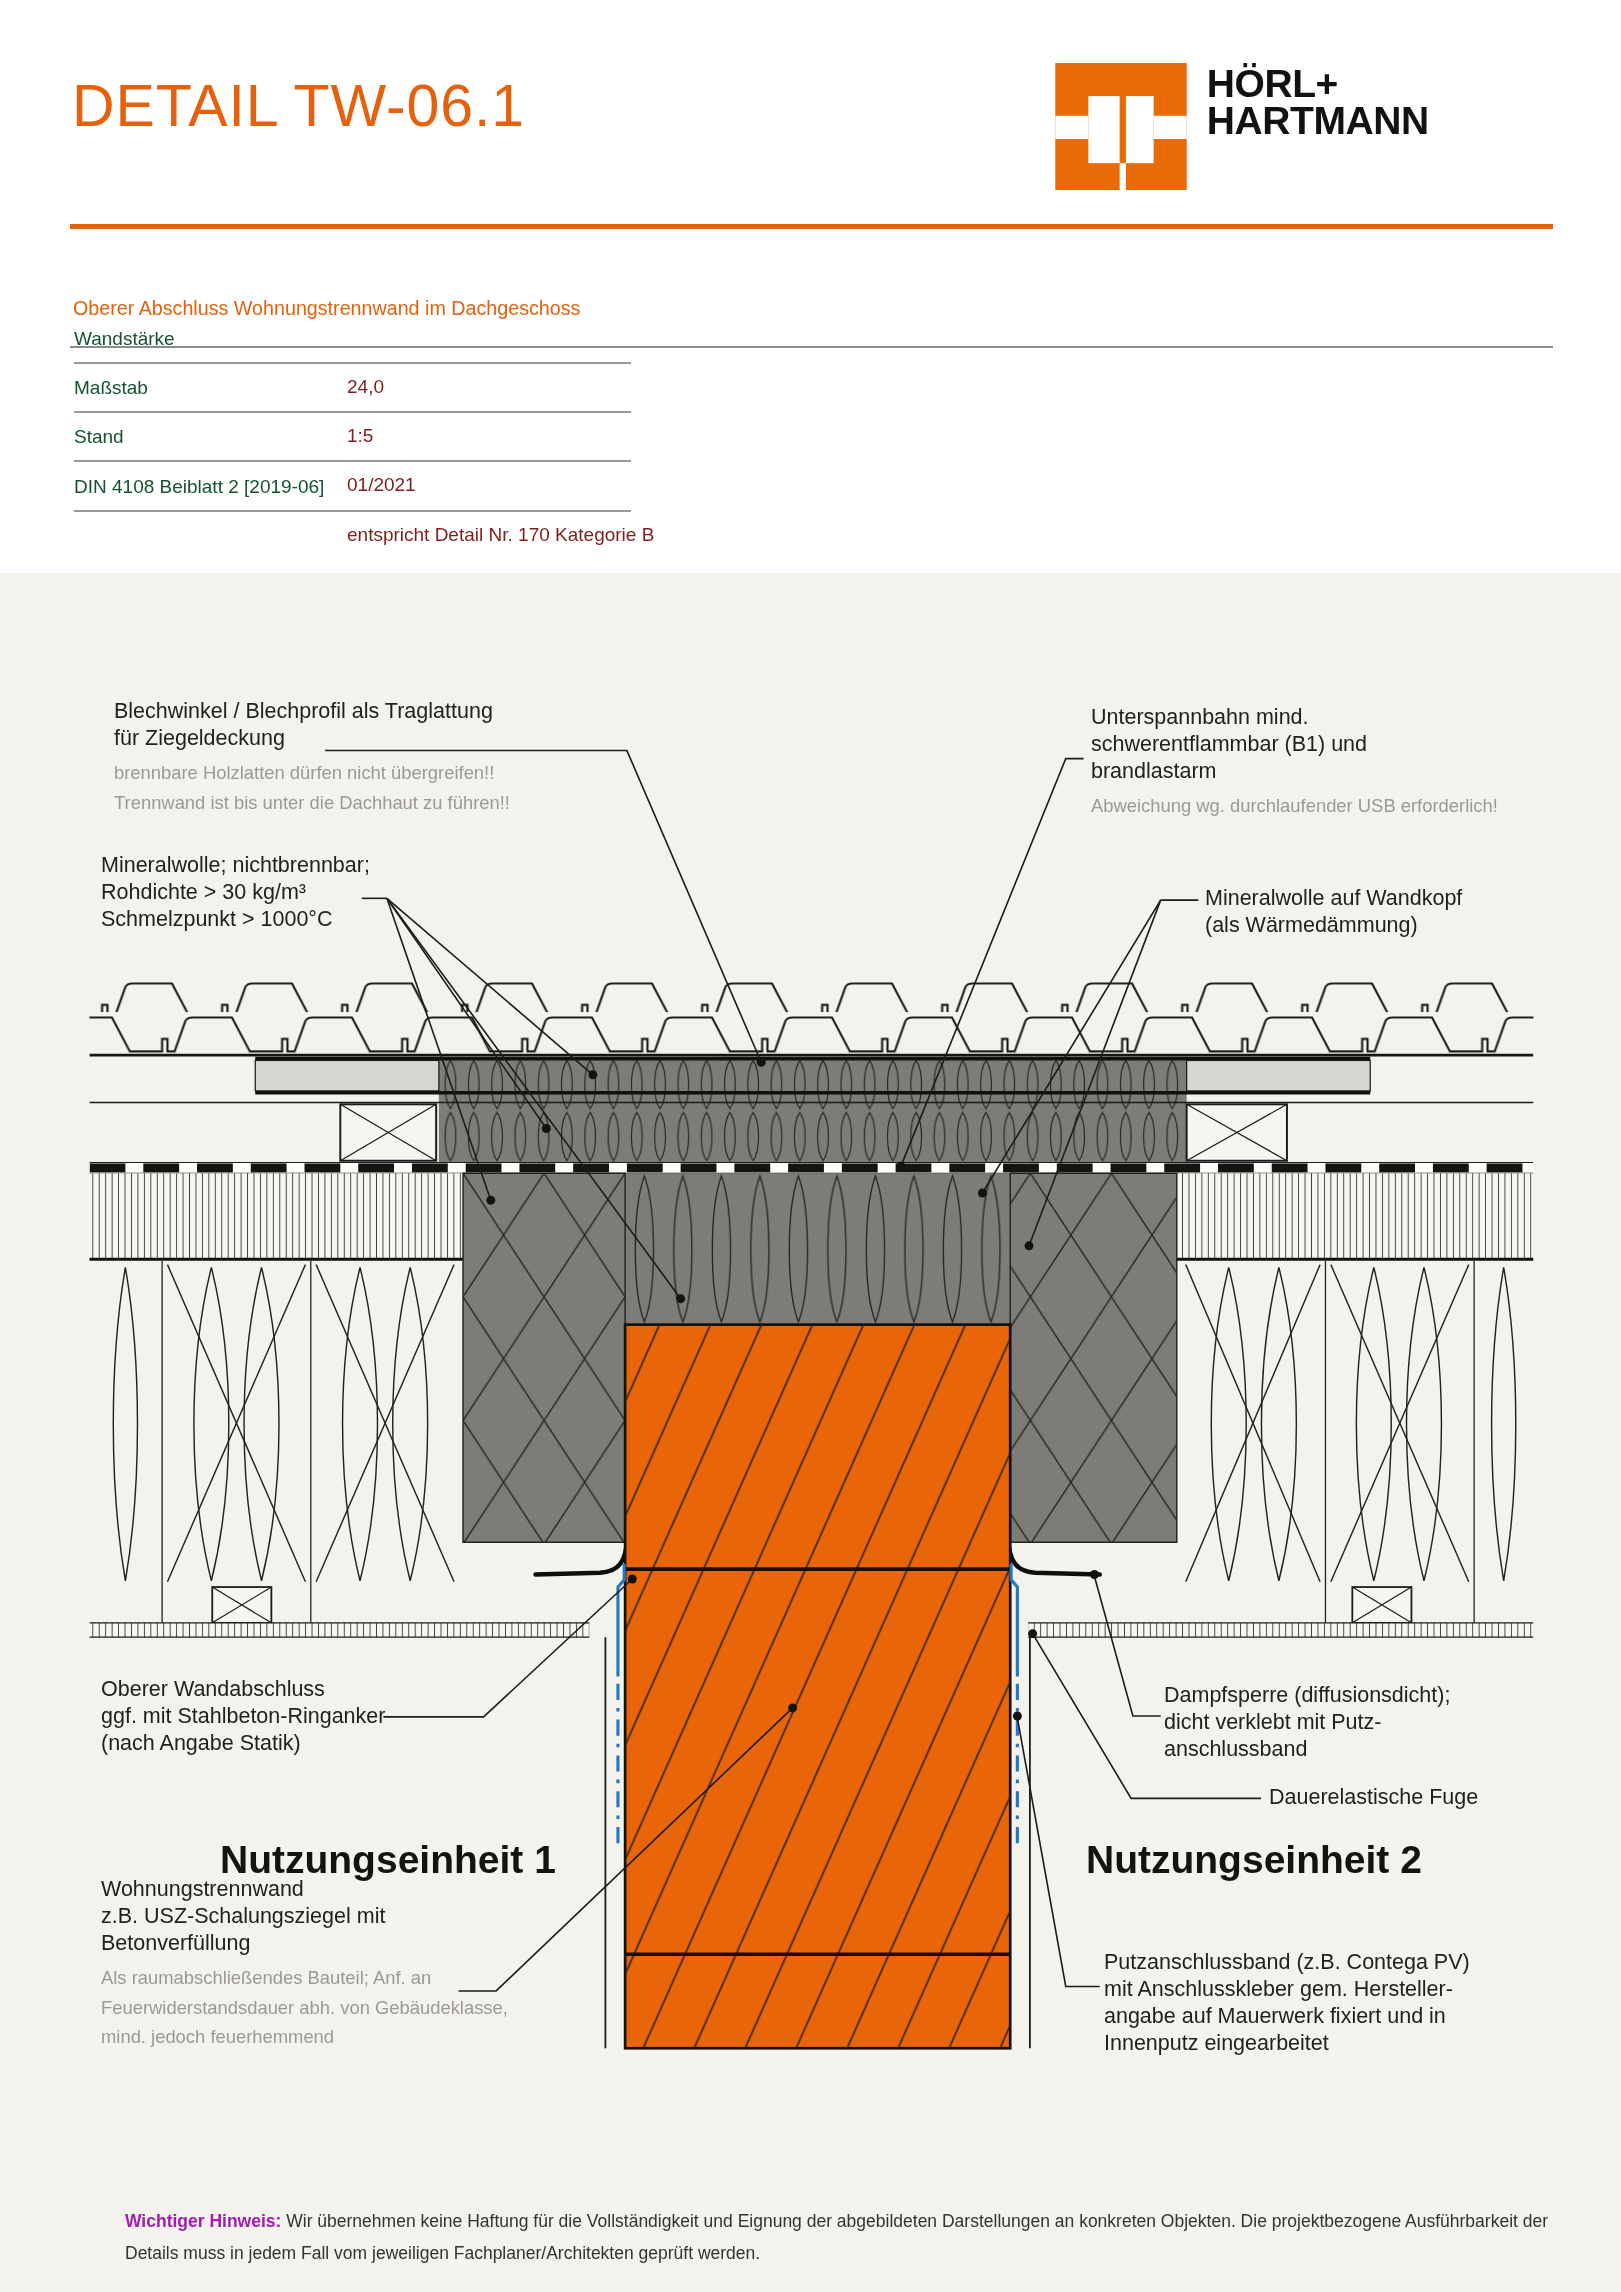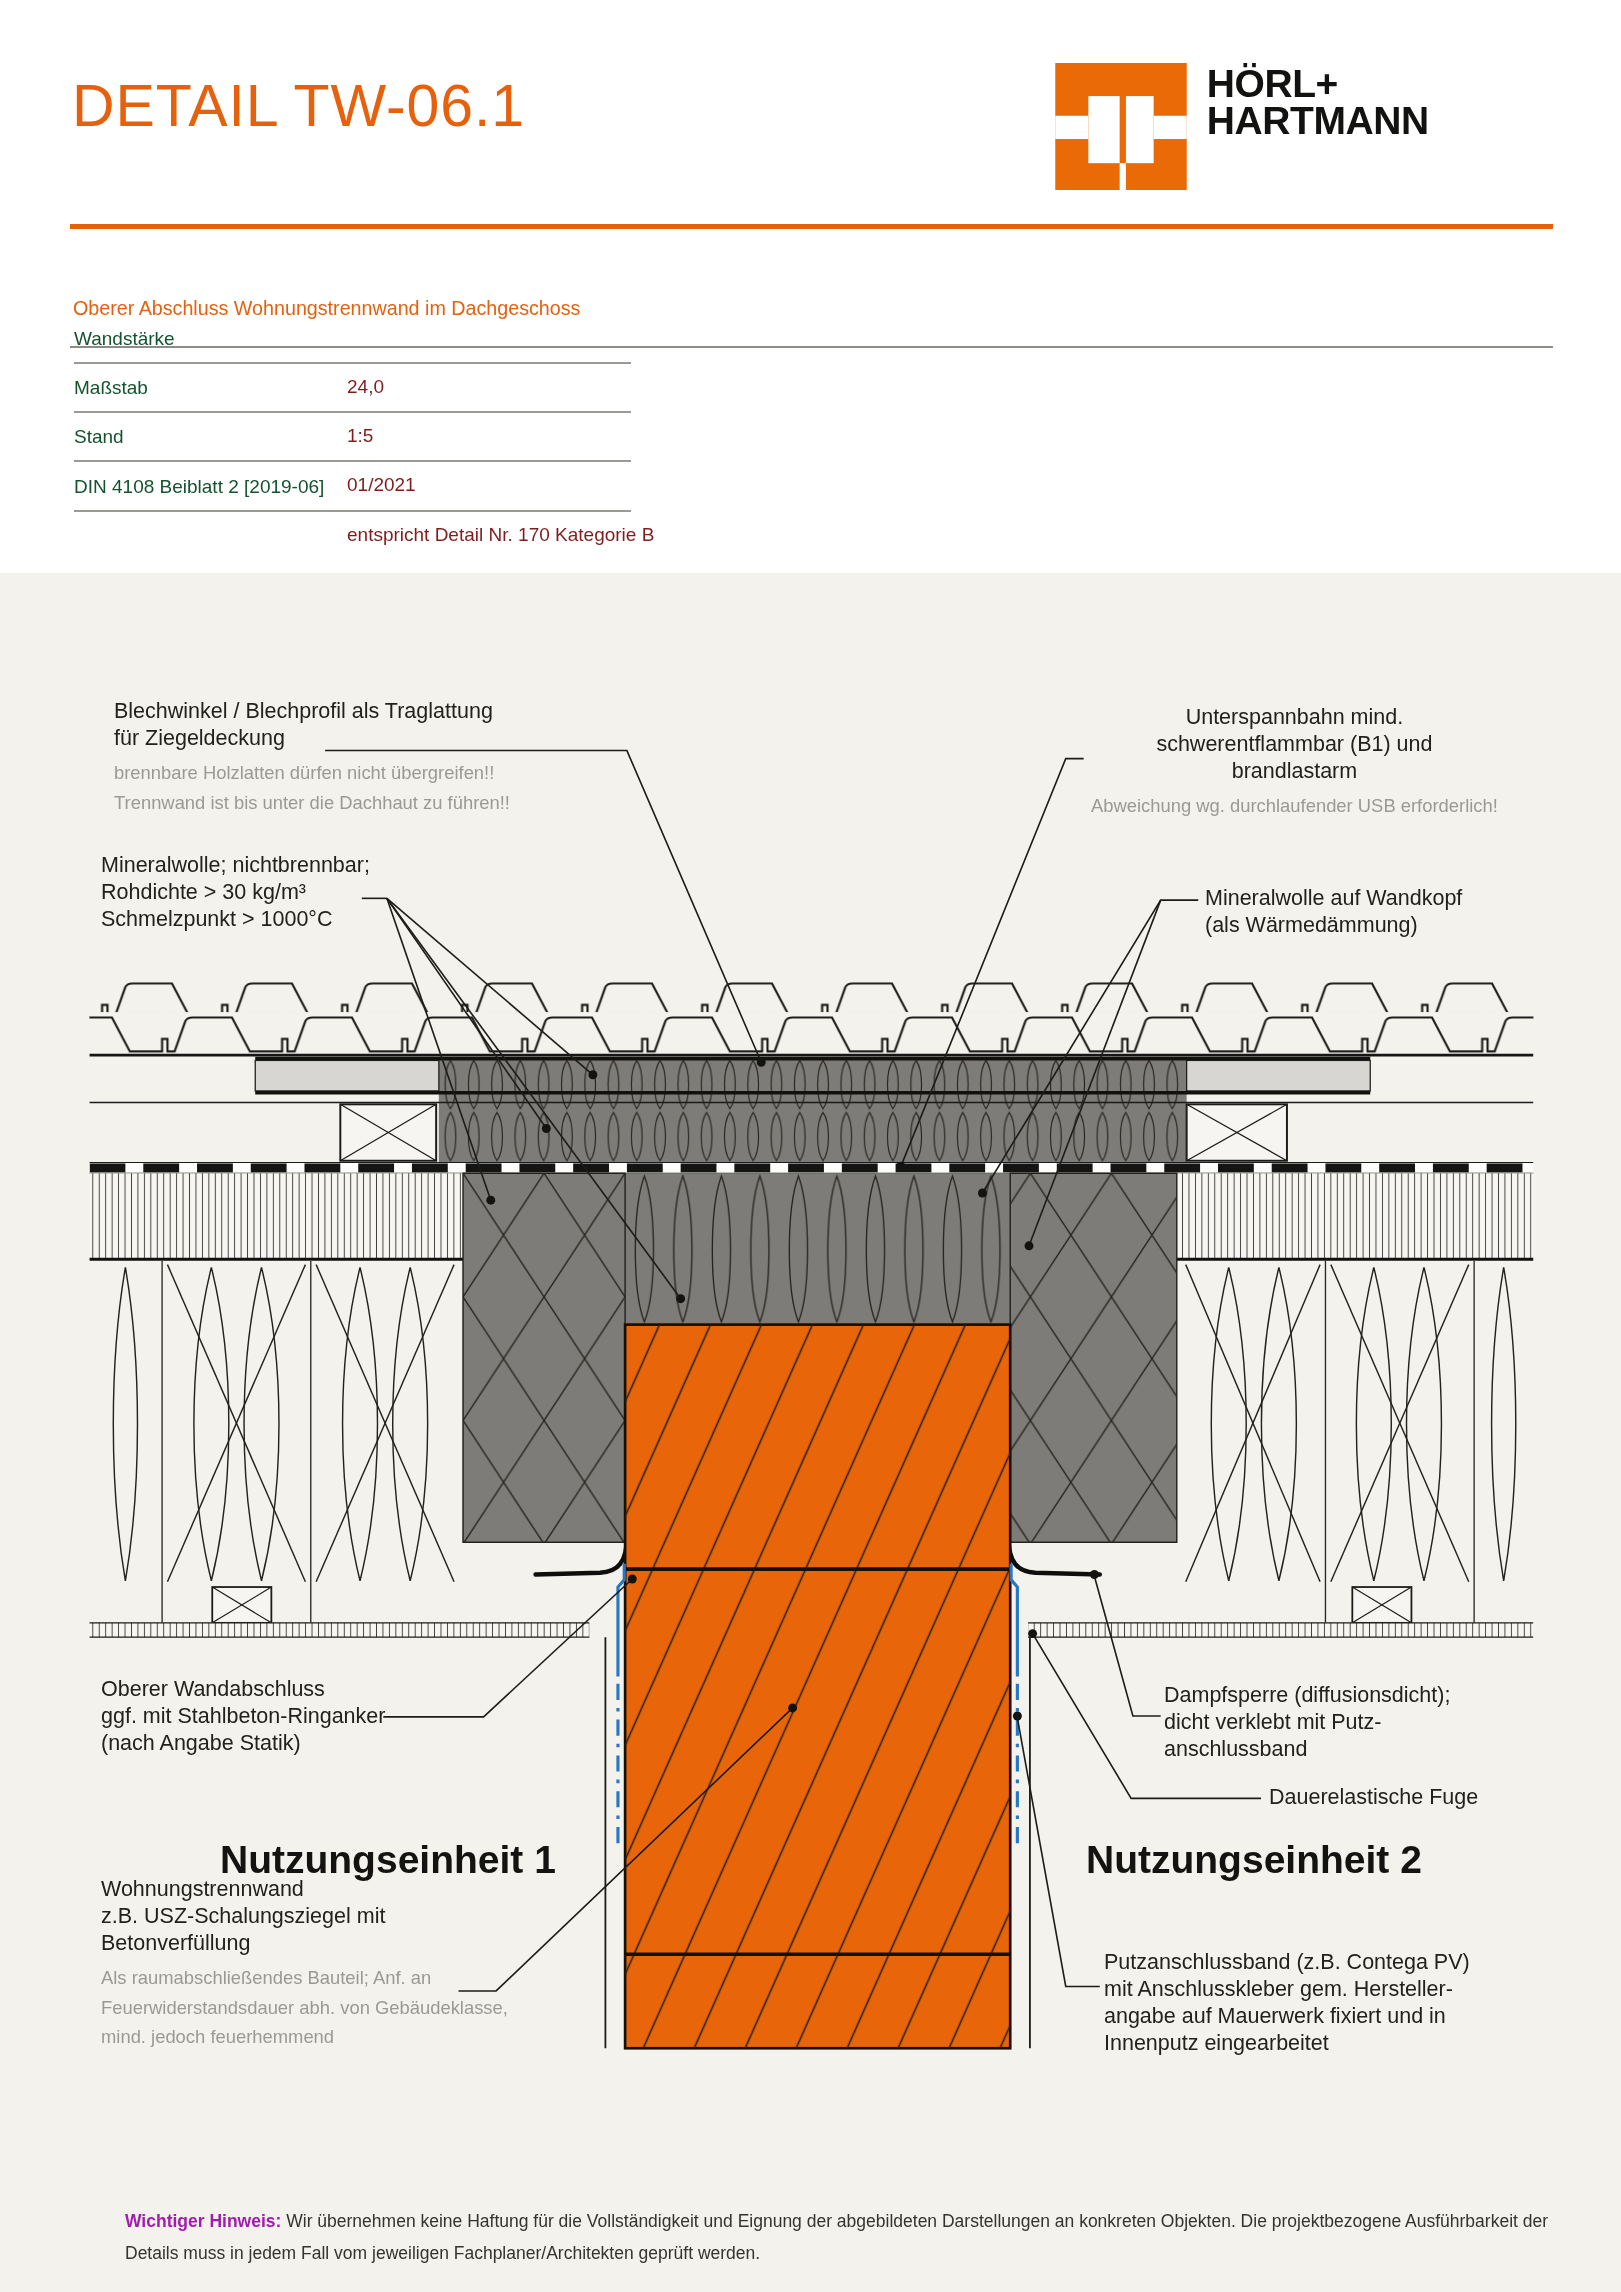--- a/index.html
+++ b/index.html
@@ -252,21 +252,21 @@
     <div class="note first">brennbare Holzlatten dürfen nicht übergreifen!!</div>
     <div class="note">Trennwand ist bis unter die Dachhaut zu führen!!</div>
   </div>
 
   <div class="ann" style="left:101px;top:279px;">
     <div>Mineralwolle; nichtbrennbar;</div>
     <div>Rohdichte &gt; 30 kg/m³</div>
     <div>Schmelzpunkt &gt; 1000°C</div>
   </div>
 
-  <div class="ann" style="left:1091px;top:131px;text-align:center;">
+  <div class="ann" style="left:1091px;top:131px;">
     <div>Unterspannbahn mind.</div>
     <div>schwerentflammbar (B1) und</div>
     <div>brandlastarm</div>
     <div class="note first">Abweichung wg. durchlaufender USB erforderlich!</div>
   </div>
 
   <div class="ann" style="left:1205px;top:312px;">
     <div>Mineralwolle auf Wandkopf</div>
     <div>(als Wärmedämmung)</div>
   </div>

